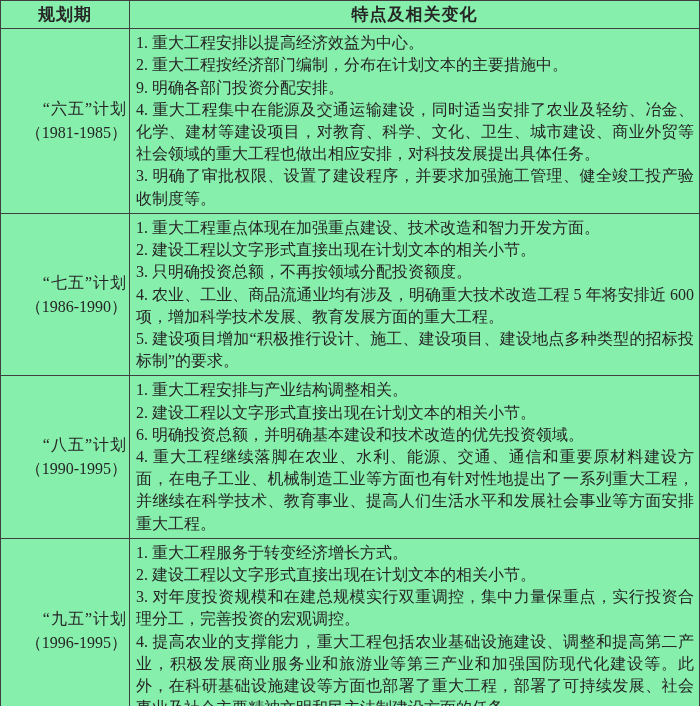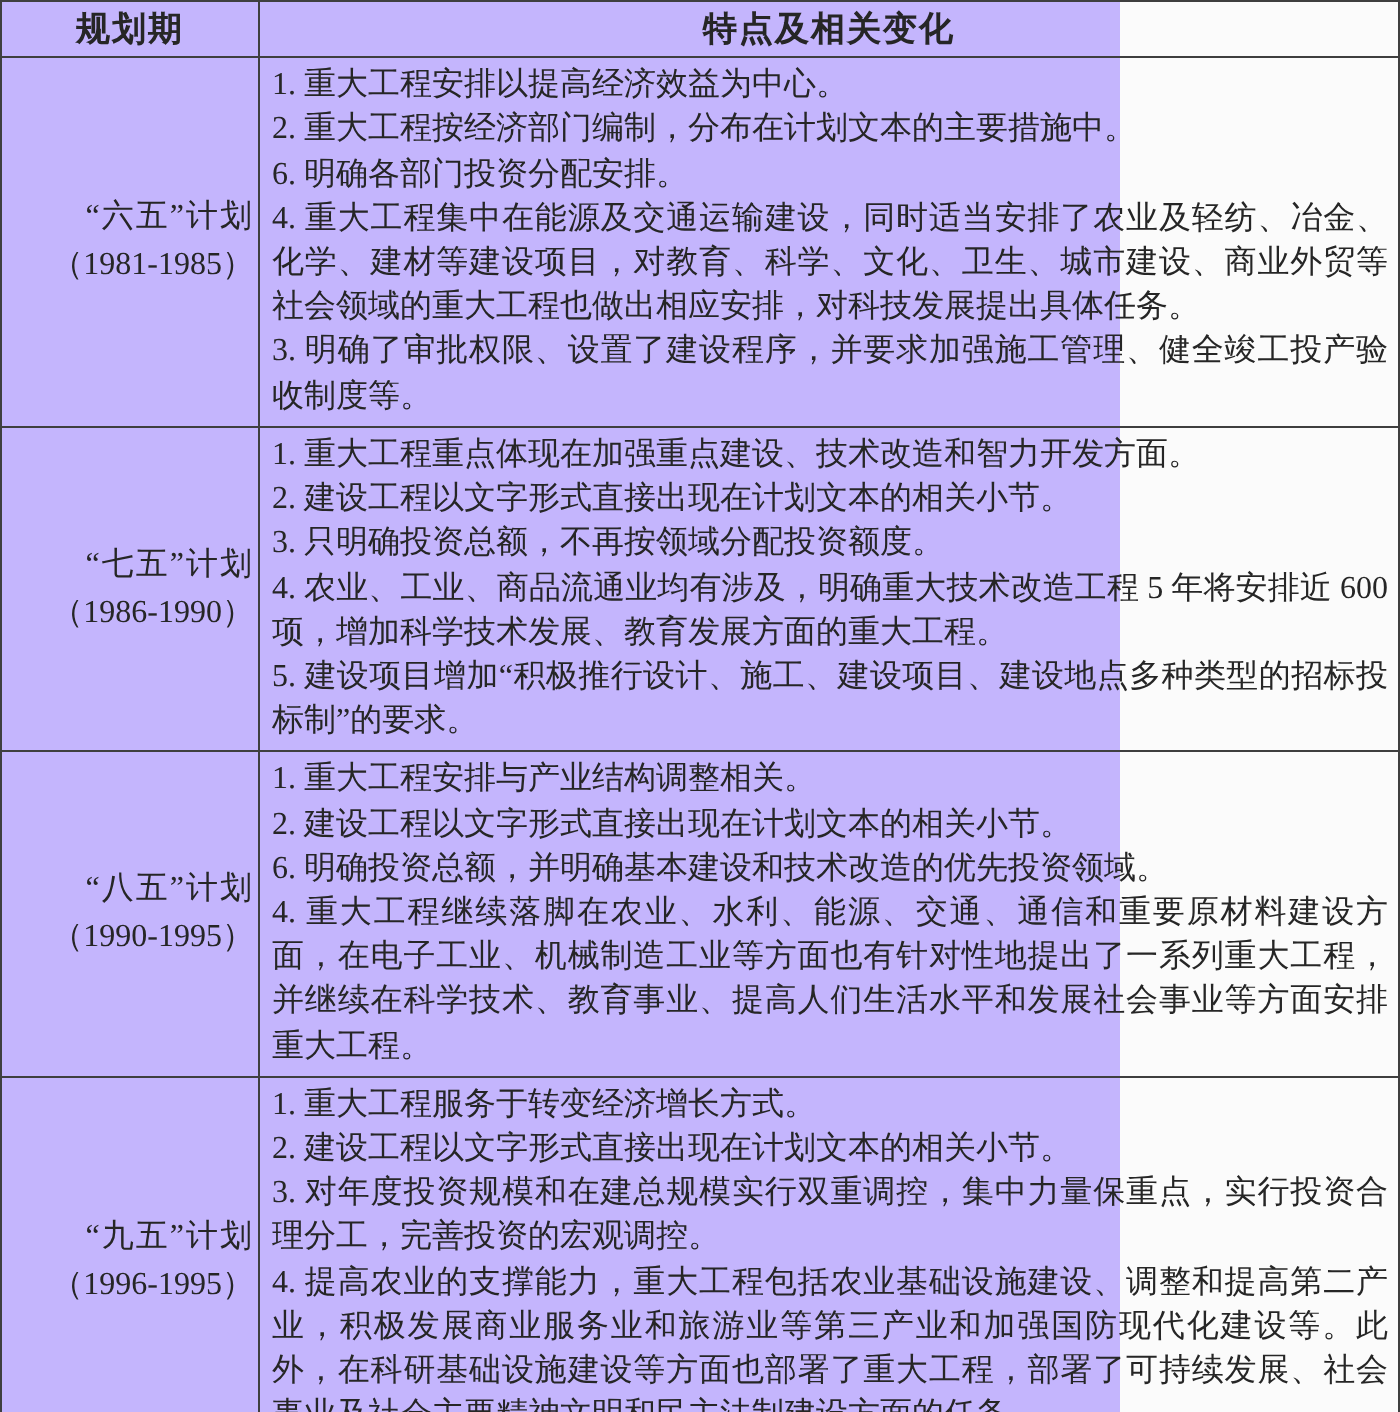--- a/index.html
+++ b/index.html
@@ -2,24 +2,24 @@
 <html><head>
 <meta charset="utf-8">
 <style>
   html, body {
     margin: 0;
     padding: 0;
     background: #fbfbfb;
     font-family: "Liberation Serif", "DejaVu Serif", serif;
   }
   .page {
-    width: 560px;
+    width: 700px;
     height: 706px;
     box-sizing: border-box;
-    background: #c4b5fd;
+    background: #86efac;
   }
   table.plan-table {
     width: 699px;
     height: 705px;
     border-collapse: collapse;
     table-layout: fixed;
     margin: 0;
     color: #262626;
   }
   table.plan-table th,
@@ -83,21 +83,21 @@
     </thead>
     <tbody>
       <tr class="row-0">
         <td class="period-cell">
           <div class="period-name">“六五”计划</div>
           <div class="period-years">（1981-1985）</div>
         </td>
         <td class="features-cell">
           <div class="item">1. 重大工程安排以提高经济效益为中心。</div>
           <div class="item">2. 重大工程按经济部门编制，分布在计划文本的主要措施中。</div>
-          <div class="item">6. 明确各部门投资分配安排。</div>
+          <div class="item">9. 明确各部门投资分配安排。</div>
           <div class="item">4. 重大工程集中在能源及交通运输建设，同时适当安排了农业及轻纺、冶金、化学、建材等建设项目，对教育、科学、文化、卫生、城市建设、商业外贸等社会领域的重大工程也做出相应安排，对科技发展提出具体任务。</div>
           <div class="item">3. 明确了审批权限、设置了建设程序，并要求加强施工管理、健全竣工投产验收制度等。</div>
         </td>
       </tr>
       <tr class="row-1">
         <td class="period-cell">
           <div class="period-name">“七五”计划</div>
           <div class="period-years">（1986-1990）</div>
         </td>
         <td class="features-cell">

